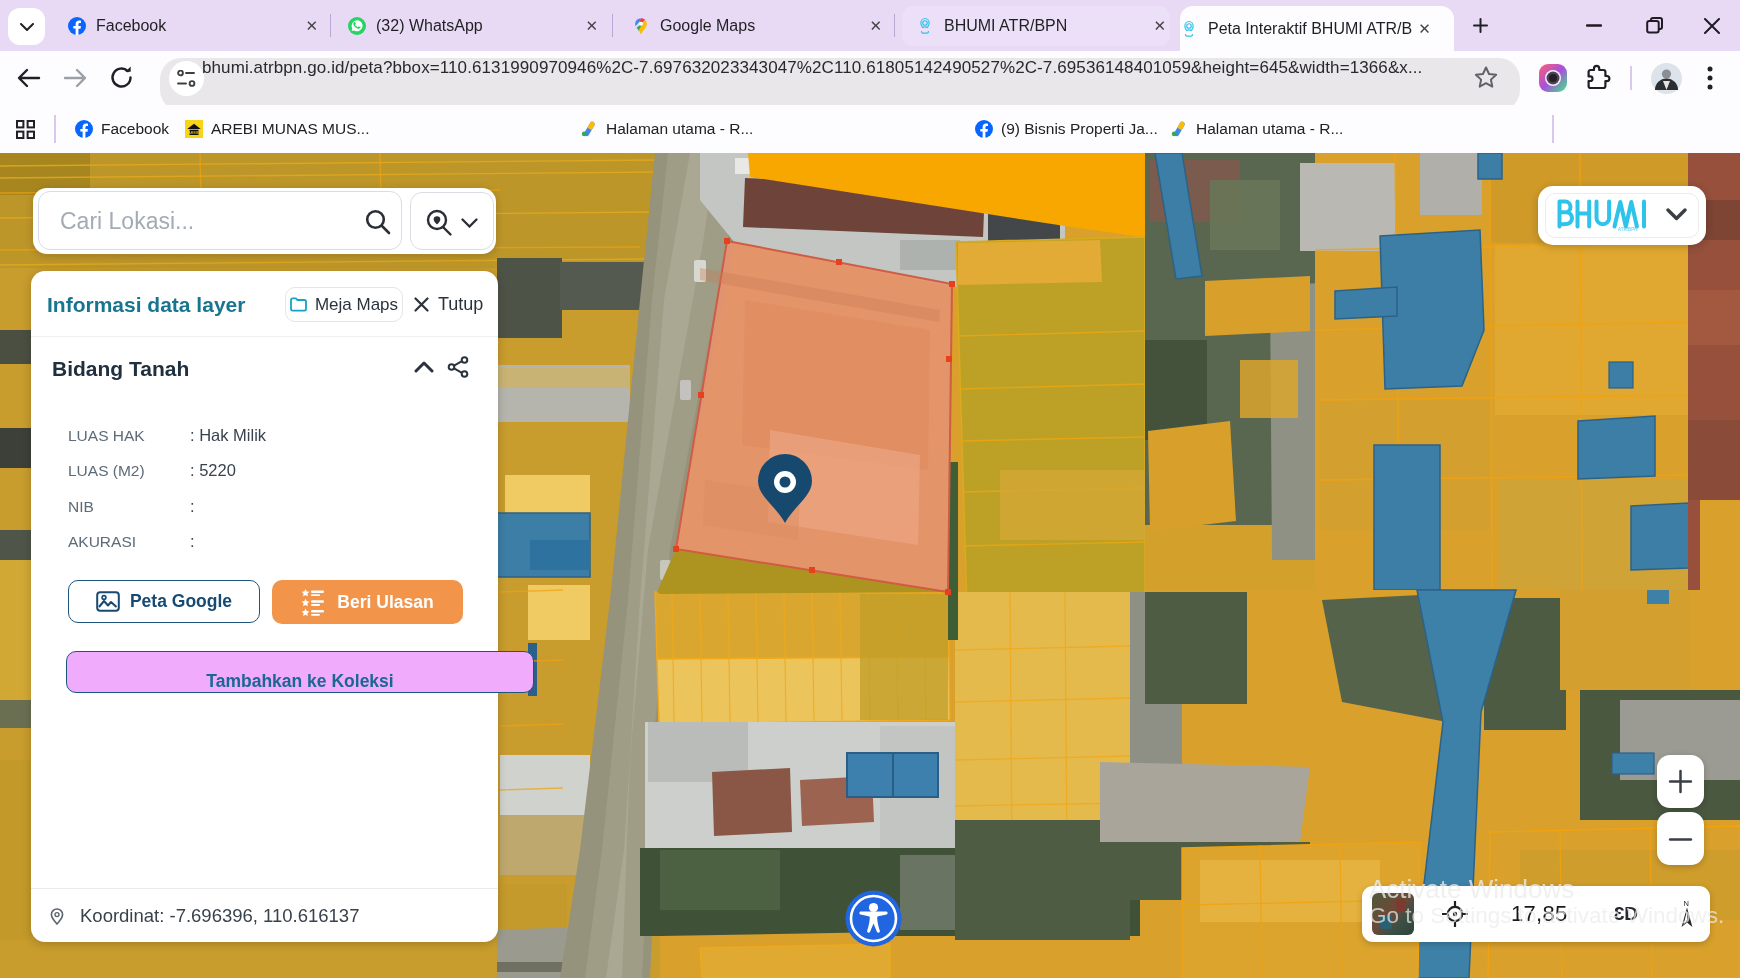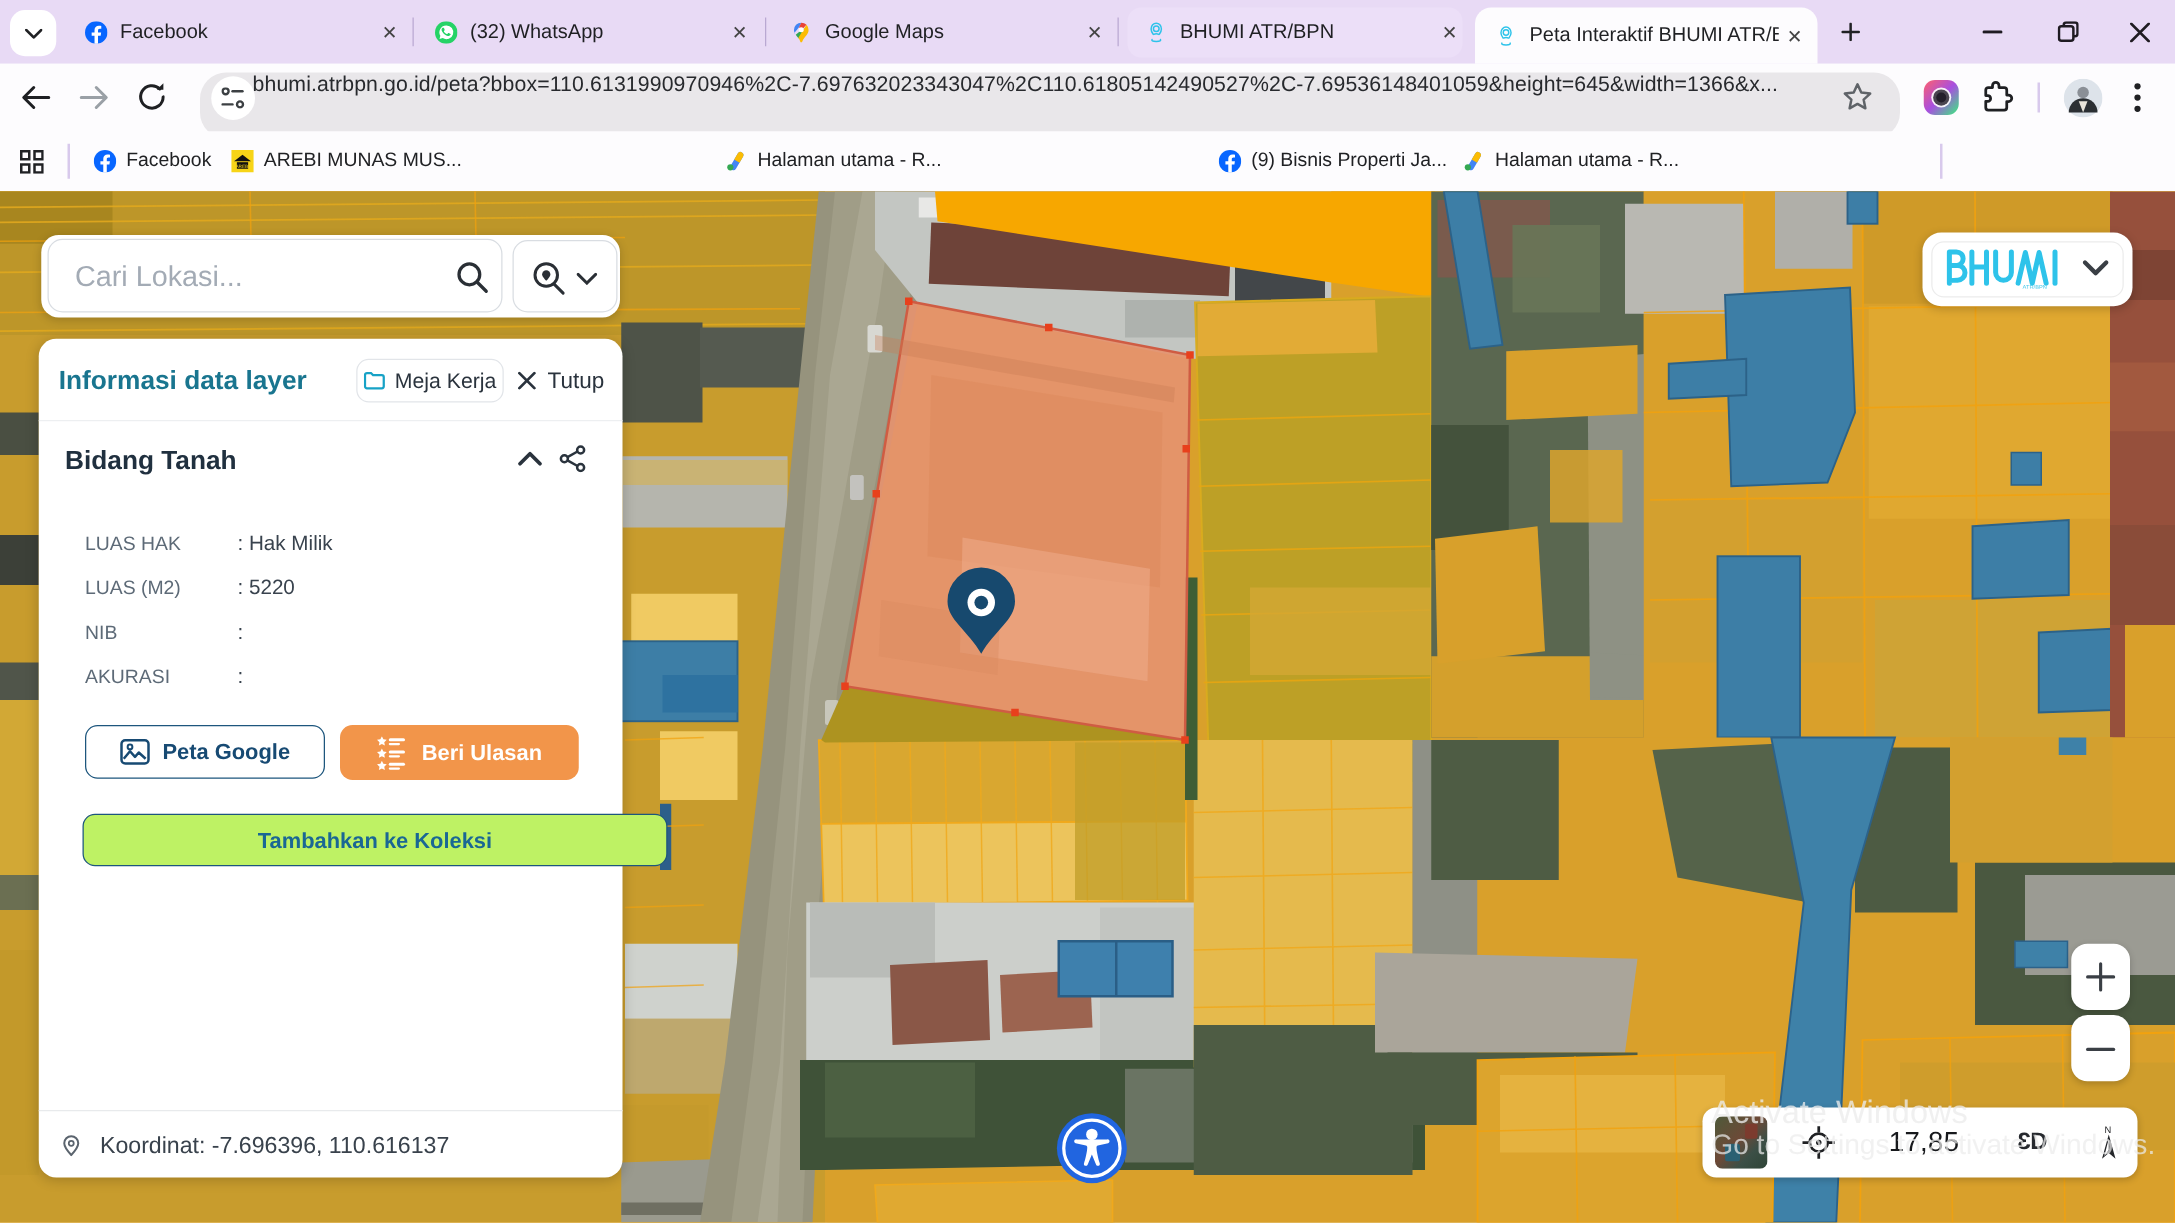--- a/index.html
+++ b/index.html
@@ -5,21 +5,21 @@
   * { margin:0; padding:0; box-sizing:border-box; }
   html,body { width:1740px; height:978px; overflow:hidden; font-family:"Liberation Sans", sans-serif; }
   .abs { position:absolute; }
   
   #tabbar { position:absolute; left:0; top:0; width:1740px; height:51px; background:#e8daf5; }
   .tabsearch { position:absolute; left:8px; top:8px; width:37px; height:37px; background:#fff; border-radius:12px; display:flex; align-items:center; justify-content:center; }
   .tab { position:absolute; top:0; height:51px; display:flex; align-items:center; font-size:16px; color:#1f2023; }
   .tab .fav { width:18px; height:18px; margin-right:10px; flex:0 0 auto; }
   .tab .x { margin-left:auto; font-size:15px; color:#444; }
   .tabsep { position:absolute; top:14px; width:1px; height:23px; background:#b9a8d2; }
-  #activetab { position:absolute; left:1180px; top:6px; width:274px; height:45px; background:#fdfcfe; border-radius:13px 13px 0 0; display:flex; align-items:center; padding:0 12px 0 16px; font-size:16px; color:#1f2023; }
+  #activetab { position:absolute; left:1180px; top:6px; width:274px; height:45px; background:#fdfcfe; border-radius:13px 13px 0 0; display:flex; align-items:center; padding:0 12px 0 0; font-size:16px; color:#1f2023; }
   .wctl { position:absolute; top:0px; height:51px; width:56px; display:flex; align-items:center; justify-content:center; }
   #addrbar { position:absolute; left:0; top:51px; width:1740px; height:54px; background:#fdfcfe; }
   #urlpill { position:absolute; left:160px; top:7px; width:1360px; height:53px; background:#e9e7ea; border-radius:21px; display:flex; align-items:flex-start; }
   #urltext { font-size:17px; color:#27292d; margin-left:42px; letter-spacing:0.1px; white-space:nowrap; }
   #bookbar { position:absolute; left:0; top:105px; width:1740px; height:48px; background:#fdfcfe; }
   .bm { position:absolute; top:0; height:48px; display:flex; align-items:center; font-size:15.5px; color:#202124; }
   .bm .bi { width:18px; height:18px; margin-right:8px; }
   
   #map { position:absolute; left:0; top:153px; width:1740px; height:825px; background:#d9a02b; overflow:hidden; }
   
@@ -30,21 +30,21 @@
   #panel { position:absolute; left:31px; top:271px; width:467px; height:671px; background:#fff; border-radius:14px; box-shadow:0 2px 10px rgba(0,0,0,.2); }
   .ptitle { position:absolute; left:47px; top:293px; font-size:21px; font-weight:bold; color:#19758f; }
   #mejakerja { position:absolute; left:285px; top:287px; width:118px; height:35px; border:1.5px solid #e2e5e9; border-radius:10px; display:flex; align-items:center; justify-content:center; font-size:17px; color:#2a333d; }
   #tutup { position:absolute; left:414px; top:294px; display:flex; align-items:center; font-size:18px; color:#2a333d; }
   .pdivider { position:absolute; left:31px; top:336px; width:467px; height:1px; background:#edeff1; }
   .btitle { position:absolute; left:52px; top:357px; font-size:21px; font-weight:bold; color:#20303f; }
   .rowlbl { position:absolute; left:68px; font-size:15.5px; color:#5d6a77; }
   .rowval { position:absolute; left:190px; font-size:16.5px; color:#39434e; }
   .btn1 { position:absolute; left:68px; top:580px; width:192px; height:43px; border:1.7px solid #1d567d; border-radius:10px; display:flex; align-items:center; justify-content:center; font-size:17.5px; font-weight:bold; color:#174a73; background:#fff; }
   .btn2 { position:absolute; left:272px; top:580px; width:191px; height:44px; background:#f2954a; border-radius:10px; display:flex; align-items:center; justify-content:center; font-size:17.5px; font-weight:bold; color:#fff; }
-  .btn3 { position:absolute; left:66px; top:651px; width:468px; height:42px; border:1.7px solid #1d567d; border-radius:10px; display:flex; align-items:center; justify-content:center; font-size:17.5px; font-weight:bold; color:#1a6794; background:#bef264; }
+  .btn3 { position:absolute; left:66px; top:651px; width:468px; height:42px; border:1.7px solid #1d567d; border-radius:10px; display:flex; align-items:flex-end; justify-content:center; font-size:17.5px; font-weight:bold; color:#1a6794; background:#f0abfc; }
   .pdivider2 { position:absolute; left:31px; top:888px; width:467px; height:1px; background:#e8eaec; }
   #koord { position:absolute; left:50px; top:905px; display:flex; align-items:center; font-size:18.5px; color:#39424c; }
   
   #bhumibox { position:absolute; left:1538px; top:186px; width:168px; height:59px; background:#fff; border-radius:15px; box-shadow:0 2px 8px rgba(0,0,0,.2); }
   #bhumiin { position:absolute; left:7px; top:7px; width:154px; height:45px; border:1px solid #ececec; border-radius:10px; }
   #toolbar { position:absolute; left:1362px; top:886px; width:348px; height:56px; background:#fff; border-radius:11px; box-shadow:0 2px 6px rgba(0,0,0,.2); display:flex; align-items:center; white-space:nowrap; }
   #actwin { position:absolute; left:1369px; top:874px; color:rgba(236,236,236,.78); font-size:26px; pointer-events:none; }
   #actwin2 { position:absolute; left:1369px; top:903px; color:rgba(236,236,236,.72); font-size:22.5px; pointer-events:none; }
   #a11y { position:absolute; left:845px; top:890px; width:57px; height:57px; }
 </style>
@@ -451,21 +451,21 @@
       <circle cx="17.5" cy="18" r="2.8"></circle>
       <circle cx="4.5" cy="11" r="2.8"></circle>
       <path d="M7 9.7l8-4.5M7 12.3l8 4.5"></path>
     </g>
   </svg>
 <div class="ptitle">Informasi data layer</div>
 <div id="mejakerja">
   <svg style="margin-right:8px;" width="17" height="15" viewBox="0 0 17 15">
       <path d="M1 3a1.6 1.6 0 011.6-1.6h3.2L7.4 3h7A1.6 1.6 0 0116 4.6V12a1.6 1.6 0 01-1.6 1.6H2.6A1.6 1.6 0 011 12z" fill="none" stroke="#17a2c6" stroke-width="1.8"></path>
     </svg>
-  <span>Meja Kerja</span>
+  <span>Meja Maps</span>
 </div>
 <div id="tutup">
   <svg style="margin-right:9px;" width="15" height="15" viewBox="0 0 15 15">
       <path d="M1.5 1.5l12 12M13.5 1.5l-12 12" stroke="#2a333d" stroke-width="2.2" stroke-linecap="round"></path>
     </svg>
   <span>Tutup</span>
 </div>
 <div class="btitle">Bidang Tanah</div>
 <div class="rowlbl" style="top:427px;">LUAS HAK</div>
 <div class="rowval" style="top:426px;">: Hak Milik</div>

